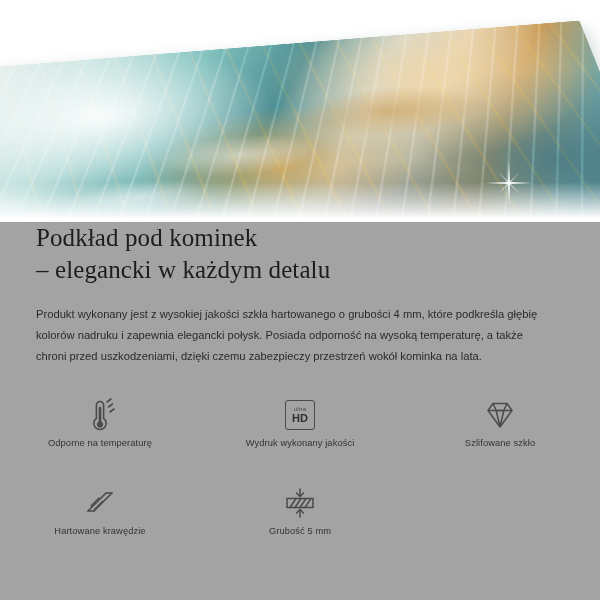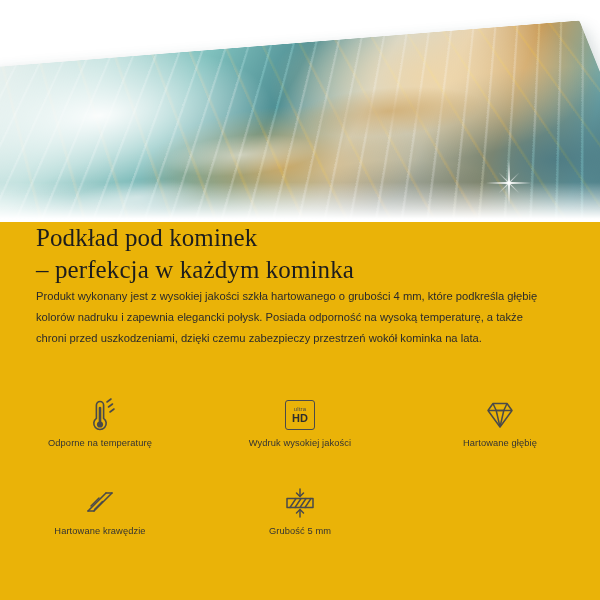--- a/index.html
+++ b/index.html
@@ -5,21 +5,21 @@
   * { box-sizing: border-box; margin: 0; padding: 0; }
   html, body {
     width: 600px; height: 600px;
     background: #ffffff;
     font-family: "Liberation Sans", sans-serif;
     overflow: hidden;
   }
   #page {
     position: relative;
     width: 600px; height: 600px;
-    background: #eab308;
+    background: #a3a3a3;
   }
 
   
   .hero {
     position: absolute;
     top: 0; left: 0;
     width: 600px; height: 222px;
     overflow: hidden;
     background: #ffffff;
   }
@@ -110,20 +110,21 @@
     font-family: "Liberation Serif", serif;
     font-size: 25px;
     line-height: 32px;
     color: #1d1d1d;
     font-weight: 400;
     padding: 0 36px;
     letter-spacing: 0.1px;
   }
   .headline .l2 { display: block; }
   .body-copy {
+    margin-top: 18px;
     padding: 0 36px;
     font-size: 11.2px;
     line-height: 21px;
     color: #2b2b2b;
     max-width: 580px;
   }
 
   
   .features {
     position: absolute;
@@ -179,21 +180,21 @@
     </div>
     <div class="sparkle">
       <div class="sparkle-diag"></div>
     </div>
     <div class="hero-fade"></div>
   </div>
 
   <div class="content">
     <h1 class="headline">
       <span class="l1">Podkład pod kominek</span>
-      <span class="l2">– perfekcja w każdym kominka</span>
+      <span class="l2">– elegancki w każdym detalu</span>
     </h1>
     <p class="body-copy">Produkt wykonany jest z wysokiej jakości szkła hartowanego o grubości 4 mm, które podkreśla głębię kolorów nadruku i zapewnia elegancki połysk. Posiada odporność na wysoką temperaturę, a także chroni przed uszkodzeniami, dzięki czemu zabezpieczy przestrzeń wokół kominka na lata.</p>
   </div>
 
   <div class="features">
 
     <div class="feature">
       <div class="ficon">
         <svg width="34" height="40" viewBox="0 0 34 40">
           <g fill="none" stroke="#4a4a4a" stroke-width="1.6" stroke-linecap="round">
@@ -209,37 +210,37 @@
       <div class="flabel">Odporne na temperaturę</div>
     </div>
 
     <div class="feature">
       <div class="ficon">
         <div class="ultrahd">
           <span class="u1">ultra</span>
           <span class="u2">HD</span>
         </div>
       </div>
-      <div class="flabel">Wydruk wysokiej jakości</div>
+      <div class="flabel">Wydruk wykonany jakości</div>
     </div>
 
 
     <div class="feature">
       <div class="ficon">
         <svg width="38" height="36" viewBox="0 0 38 36">
           <g fill="none" stroke="#4a4a4a" stroke-width="1.5" stroke-linejoin="round">
             <path d="M7 13.5 12 6.5h14l5 7L19 30z"></path>
             <path d="M7 13.5h24"></path>
             <path d="M12 6.5 15.2 13.5 19 30"></path>
             <path d="M26 6.5 22.8 13.5 19 30"></path>
             <path d="M15.2 13.5h7.6"></path>
           </g>
         </svg>
       </div>
-      <div class="flabel">Hartowane głębię</div>
+      <div class="flabel">Szlifowane szkło</div>
     </div>
 
     <div class="feature">
       <div class="ficon">
         <svg width="38" height="32" viewBox="0 0 38 32">
           <g fill="none" stroke="#4a4a4a" stroke-width="1.5" stroke-linecap="round">
             <path d="M7 24 L25 6"></path>
             <path d="M13 24 L31 6"></path>
             <path d="M7 24 L13 24"></path>
             <path d="M25 6 L31 6"></path>

